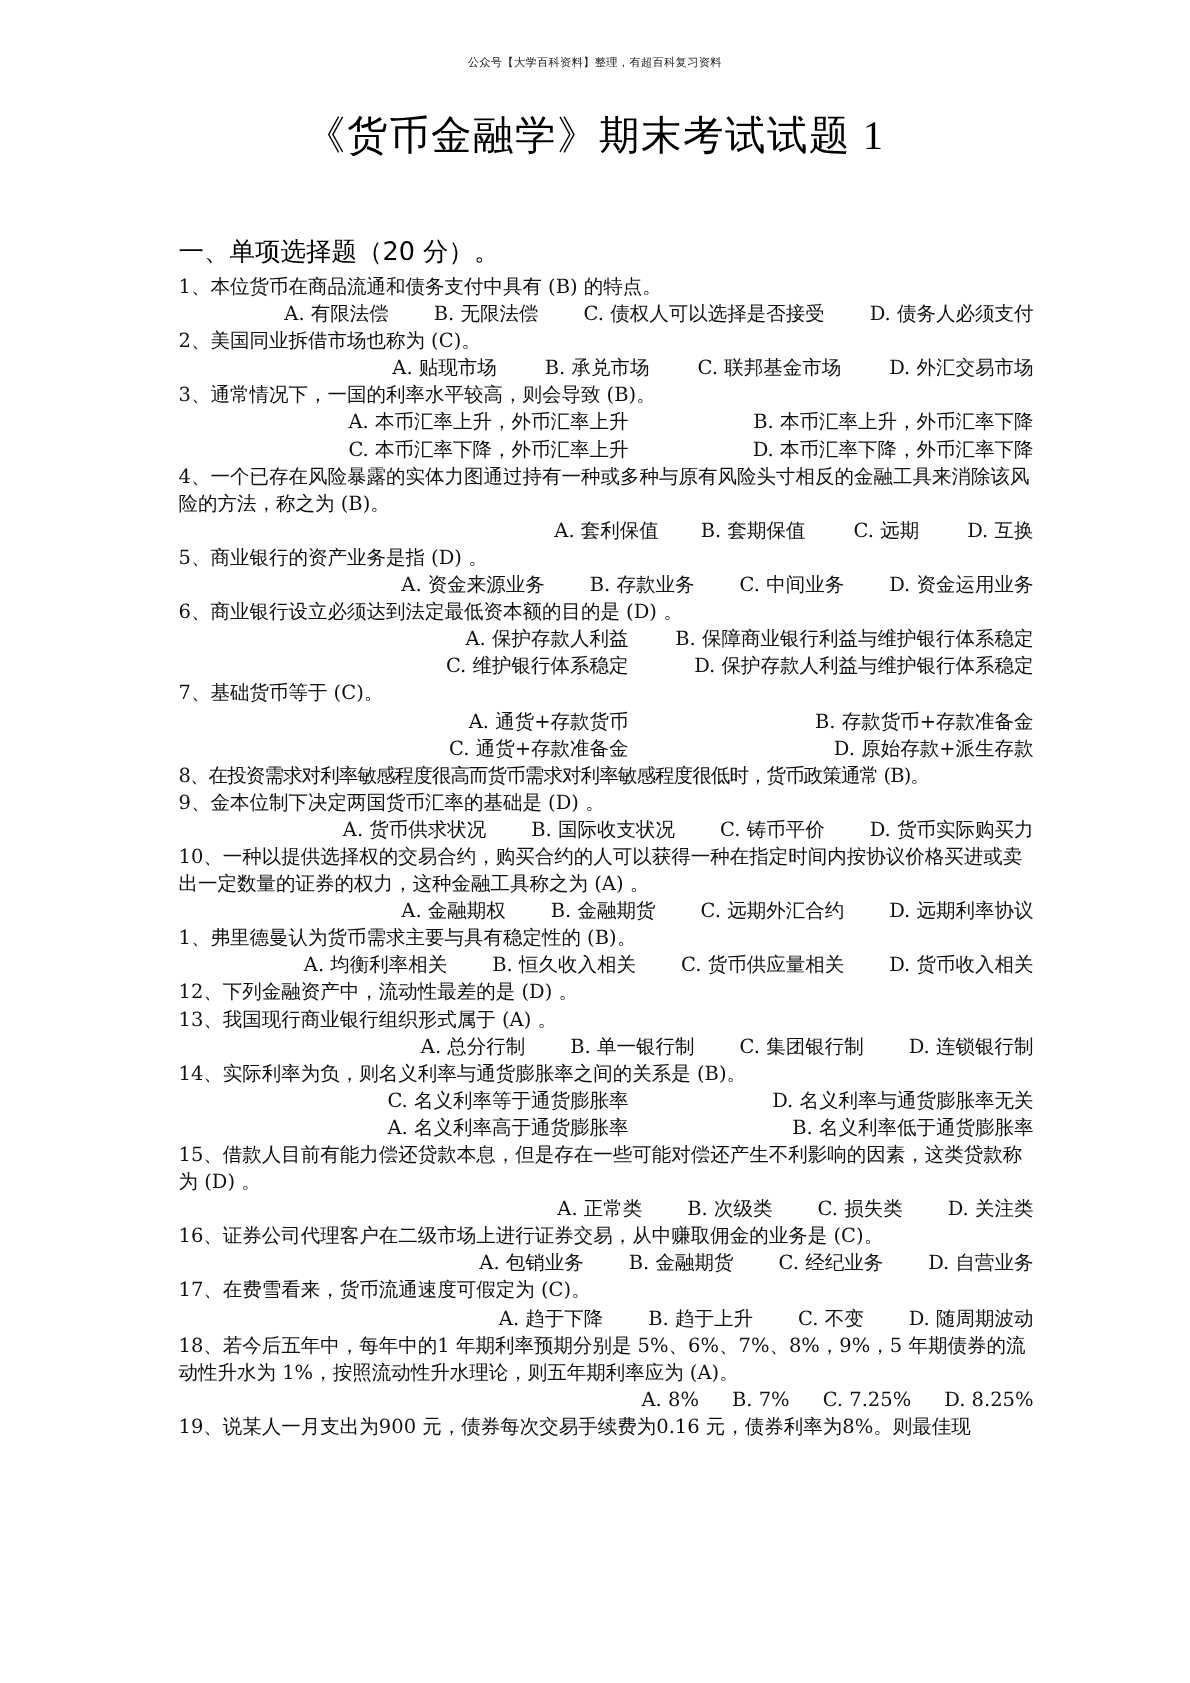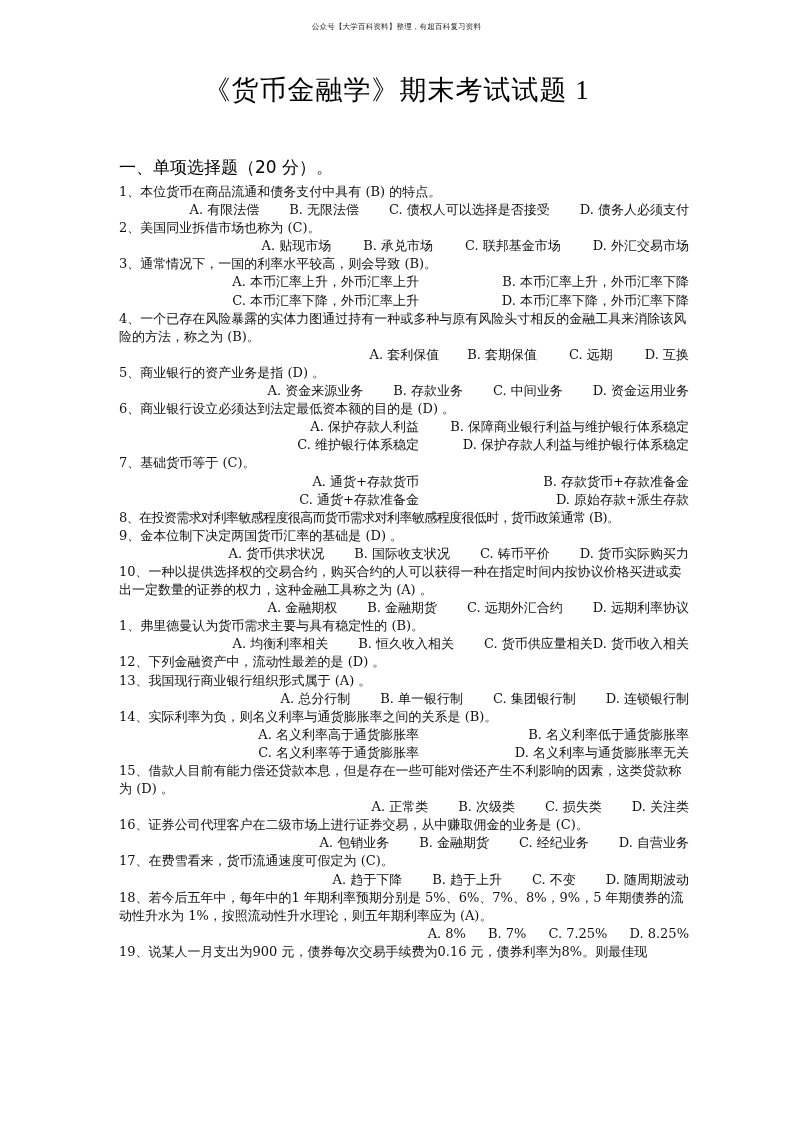--- a/index.html
+++ b/index.html
@@ -1,18 +1,18 @@
 <!DOCTYPE html>
 <html><head>
 <meta charset="utf-8">
 <style>
   html, body { margin: 0; padding: 0; background: #ffffff; }
   body { width: 793px; height: 1122px; position: relative; overflow: hidden;
          font-family: "DejaVu Serif", "Liberation Serif", serif; color: #111; }
-  .header-note { position: absolute; top: 22px; left: 0; width: 793px; text-align: center;
+  .header-note { position: absolute; top: 37px; left: 0; width: 793px; text-align: center;
          font-size: 7.5px; color: #222; letter-spacing: 0.2px; }
   .title { position: absolute; top: 72px; left: 0; width: 793px; text-align: center;
          font-size: 27px; font-weight: normal; letter-spacing: 1px; color: #000; font-family: Liberation Serif, serif; }
   .section { position: absolute; top: 156px; left: 119px; font-size: 17px; font-weight: normal;
          font-family: "DejaVu Sans", "Liberation Sans", sans-serif; color: #000; }
   .qa { position: absolute; top: 183px; left: 119px; width: 570px; font-size: 13px; line-height: 18.1px; }
   .q { white-space: nowrap; }
   .q.wrap { white-space: normal; }
   .opts { padding-left: 9px; white-space: nowrap; text-align: right; }
   .opt { display: inline-block; }
@@ -78,36 +78,36 @@
     <span class="opt" style="margin-right:30px">A. 货币供求状况</span><span class="opt" style="margin-right:30px">B. 国际收支状况</span><span class="opt" style="margin-right:30px">C. 铸币平价</span><span class="opt">D. 货币实际购买力</span>
   </div>
 
   <div class="q wrap">10、一种以提供选择权的交易合约，购买合约的人可以获得一种在指定时间内按协议价格买进或卖出一定数量的证券的权力，这种金融工具称之为 (A) 。</div>
   <div class="opts">
     <span class="opt" style="margin-right:30px">A. 金融期权</span><span class="opt" style="margin-right:30px">B. 金融期货</span><span class="opt" style="margin-right:30px">C. 远期外汇合约</span><span class="opt">D. 远期利率协议</span>
   </div>
 
   <div class="q">1、弗里德曼认为货币需求主要与具有稳定性的 (B)。</div>
   <div class="opts">
-    <span class="opt" style="margin-right:30px">A. 均衡利率相关</span><span class="opt" style="margin-right:30px">B. 恒久收入相关</span><span class="opt" style="">C. 货币供应量相关</span><span class="opt">D. 货币收入相关</span>
+    <span class="opt" style="margin-right:30px">A. 均衡利率相关</span><span class="opt" style="margin-right:30px">B. 恒久收入相关</span><span class="opt" style="margin-right:30px">C. 货币供应量相关</span><span class="opt">D. 货币收入相关</span>
   </div>
 
   <div class="q">12、下列金融资产中，流动性最差的是 (D) 。</div>
 
   <div class="q">13、我国现行商业银行组织形式属于 (A) 。</div>
   <div class="opts">
     <span class="opt" style="margin-right:30px">A. 总分行制</span><span class="opt" style="margin-right:30px">B. 单一银行制</span><span class="opt" style="margin-right:30px">C. 集团银行制</span><span class="opt">D. 连锁银行制</span>
   </div>
 
   <div class="q">14、实际利率为负，则名义利率与通货膨胀率之间的关系是 (B)。</div>
   <div class="opts two">
-    <span class="opt" style="width:264px">A. 名义利率高于通货膨胀率</span><span class="opt">B. 名义利率低于通货膨胀率</span>
+    <span class="opt" style="width:264px">C. 名义利率等于通货膨胀率</span><span class="opt">D. 名义利率与通货膨胀率无关</span>
   </div>
   <div class="opts two">
-    <span class="opt" style="width:264px">C. 名义利率等于通货膨胀率</span><span class="opt">D. 名义利率与通货膨胀率无关</span>
+    <span class="opt" style="width:264px">A. 名义利率高于通货膨胀率</span><span class="opt">B. 名义利率低于通货膨胀率</span>
   </div>
 
   <div class="q wrap">15、借款人目前有能力偿还贷款本息，但是存在一些可能对偿还产生不利影响的因素，这类贷款称为 (D) 。</div>
   <div class="opts">
     <span class="opt" style="margin-right:30px">A. 正常类</span><span class="opt" style="margin-right:30px">B. 次级类</span><span class="opt" style="margin-right:30px">C. 损失类</span><span class="opt">D. 关注类</span>
   </div>
 
   <div class="q">16、证券公司代理客户在二级市场上进行证券交易，从中赚取佣金的业务是 (C)。</div>
   <div class="opts">
     <span class="opt" style="margin-right:30px">A. 包销业务</span><span class="opt" style="margin-right:30px">B. 金融期货</span><span class="opt" style="margin-right:30px">C. 经纪业务</span><span class="opt">D. 自营业务</span>

